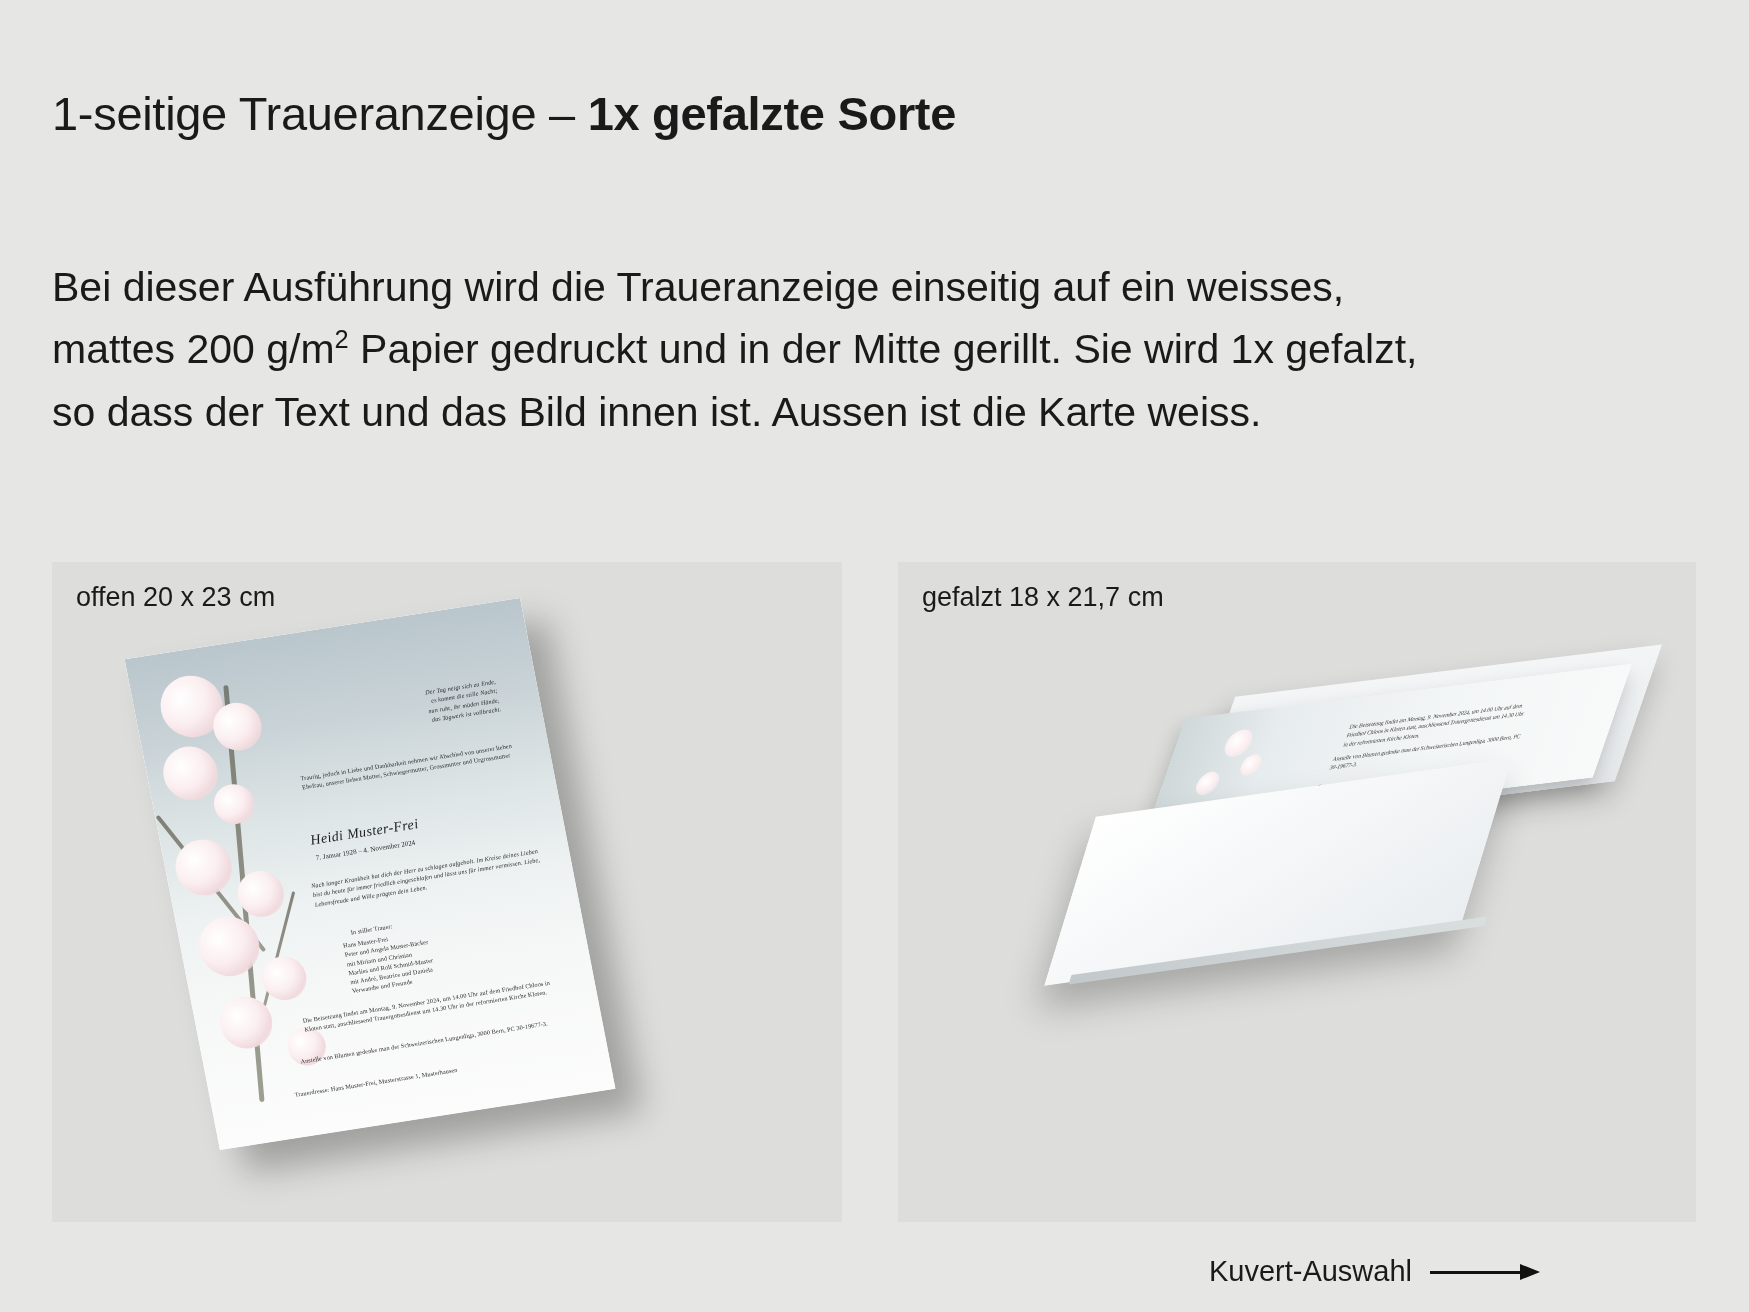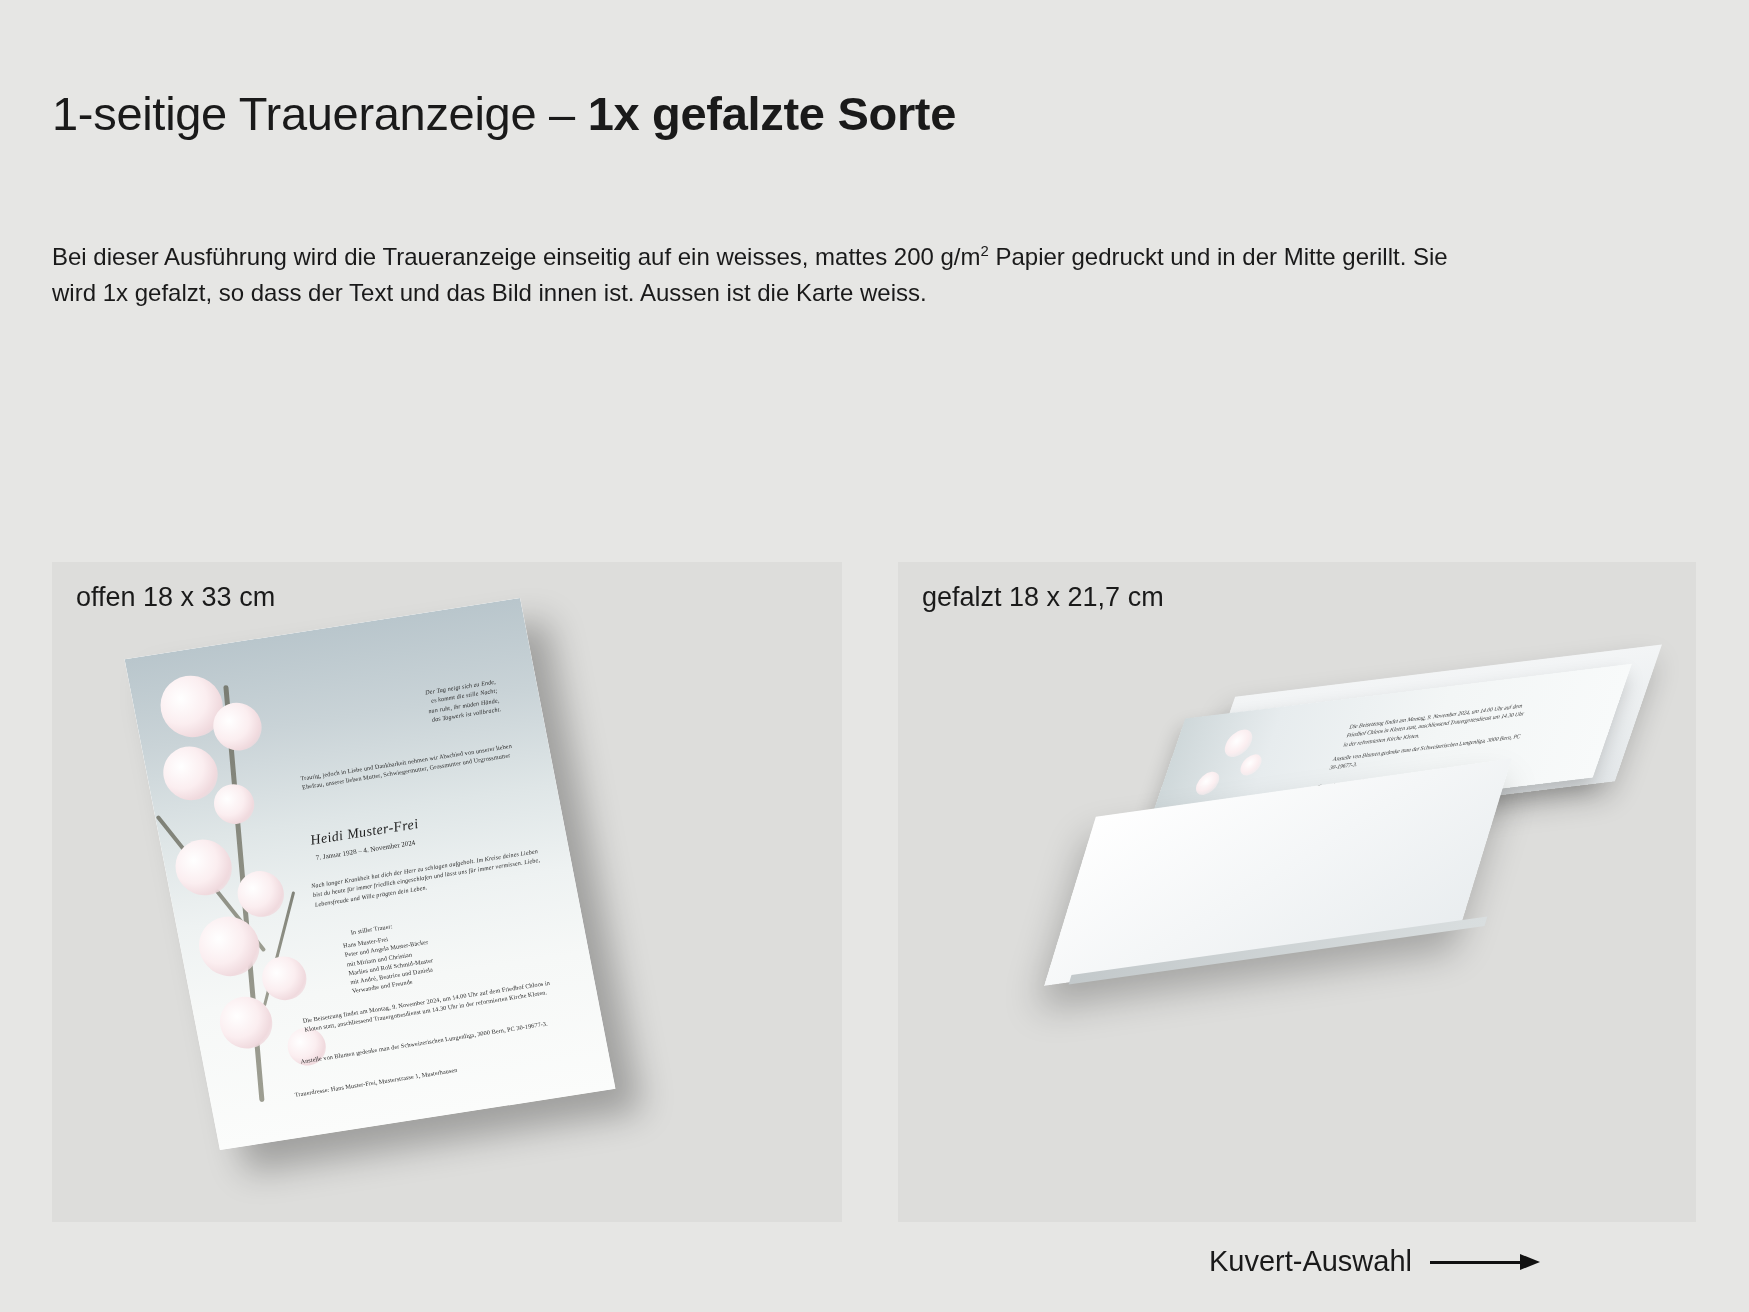--- a/index.html
+++ b/index.html
@@ -34,21 +34,21 @@
   }
   .heading .light { font-weight: 400; }
   .heading .bold  { font-weight: 700; }
 
   
   .intro {
     position: absolute;
     left: 52px;
     top: 215px;
     width: 1420px;
-    font-size: 24px;
+    font-size: 41px;
     line-height: 1.52;
     font-weight: 400;
   }
   .intro sup {
     font-size: 0.62em;
     vertical-align: super;
     line-height: 0;
   }
   .note {
     position: absolute;
@@ -201,21 +201,21 @@
     width: 420px;
     height: 9px;
     background: linear-gradient(to right, #c3c9cb, #d9dedf);
     transform: rotate(-8deg) skewX(-25deg);
   }
 
   
   .footer {
     position: absolute;
     right: 52px;
-    bottom: 34px;
+    bottom: 24px;
     display: flex;
     align-items: center;
     gap: 18px;
   }
   .footer-label {
     font-size: 29px;
     font-weight: 400;
     color: #1a1a1a;
   }
   .arrow {
@@ -251,21 +251,21 @@
   <h1 class="heading">
     <span class="light">1-seitige Traueranzeige – </span><span class="bold">1x gefalzte Sorte</span>
   </h1>
 
   <p class="intro">
     <span>Bei dieser Ausführung wird die Traueranzeige einseitig auf ein weisses, mattes 200 g/m</span><sup>2</sup><span> Papier gedruckt und in der Mitte gerillt. Sie wird 1x gefalzt, so dass der Text und das Bild innen ist. Aussen ist die Karte weiss.</span>
   </p>
 
 
   <div class="panel panel-left">
-    <div class="panel-label">offen 18 x 33 cm</div>
+    <div class="panel-label">offen 20 x 23 cm</div>
 
     <div class="card-open-wrap">
       <div class="card-open">
         <div class="photo-bg"></div>
 
         <div class="branch" style="left:70px; top:40px; width:5px; height:420px; transform:rotate(6deg);"></div>
         <div class="branch" style="left:40px; top:150px; width:4px; height:170px; transform:rotate(-28deg);"></div>
         <div class="branch" style="left:95px; top:250px; width:3px; height:120px; transform:rotate(25deg);"></div>
 
         <div class="blossom" style="left:26px; top:26px;  width:62px; height:62px;"></div>

